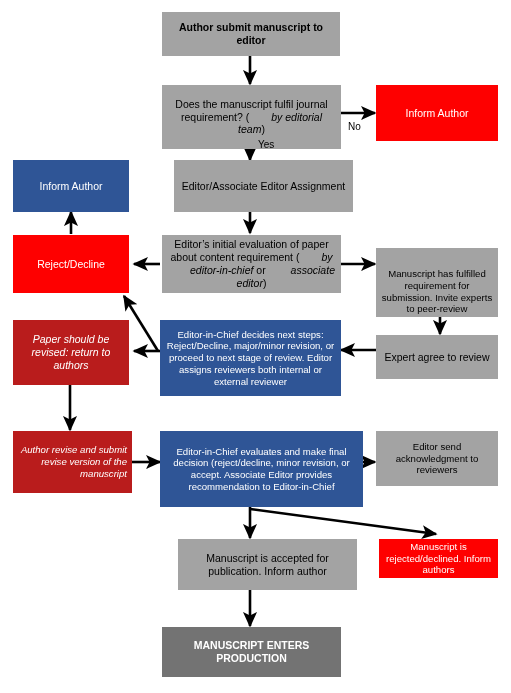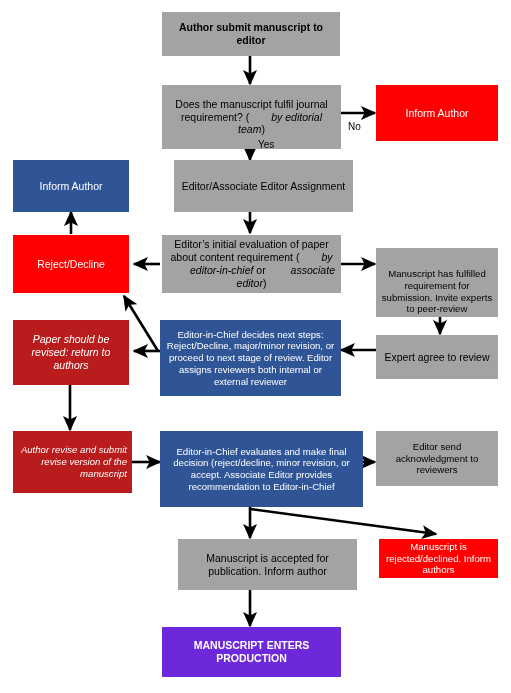--- a/index.html
+++ b/index.html
@@ -29,21 +29,21 @@
     z-index: 3;
   }
   .node .txt {
     display: block;
     width: 100%;
   }
   .c-yellow { background: #a3a3a3; color: #000000; }
   .c-red    { background: #fe0000; color: #ffffff; }
   .c-blue   { background: #2f5596; color: #ffffff; }
   .c-orange { background: #b91c1c; color: #ffffff; font-style: italic; }
-  .c-green  { background: #6d28d9; color: #ffffff; justify-content: flex-end; }
+  .c-green  { background: #737373; color: #ffffff; justify-content: flex-end; }
 
   .f11 { font-size: 10.5px; }
   .f10 { font-size: 9.6px; }
   .bold { font-weight: bold; }
   .ital { font-style: italic; padding-left: 22px; }
 
   .edge-label {
     position: absolute;
     font-size: 10px;
     color: #000000;

